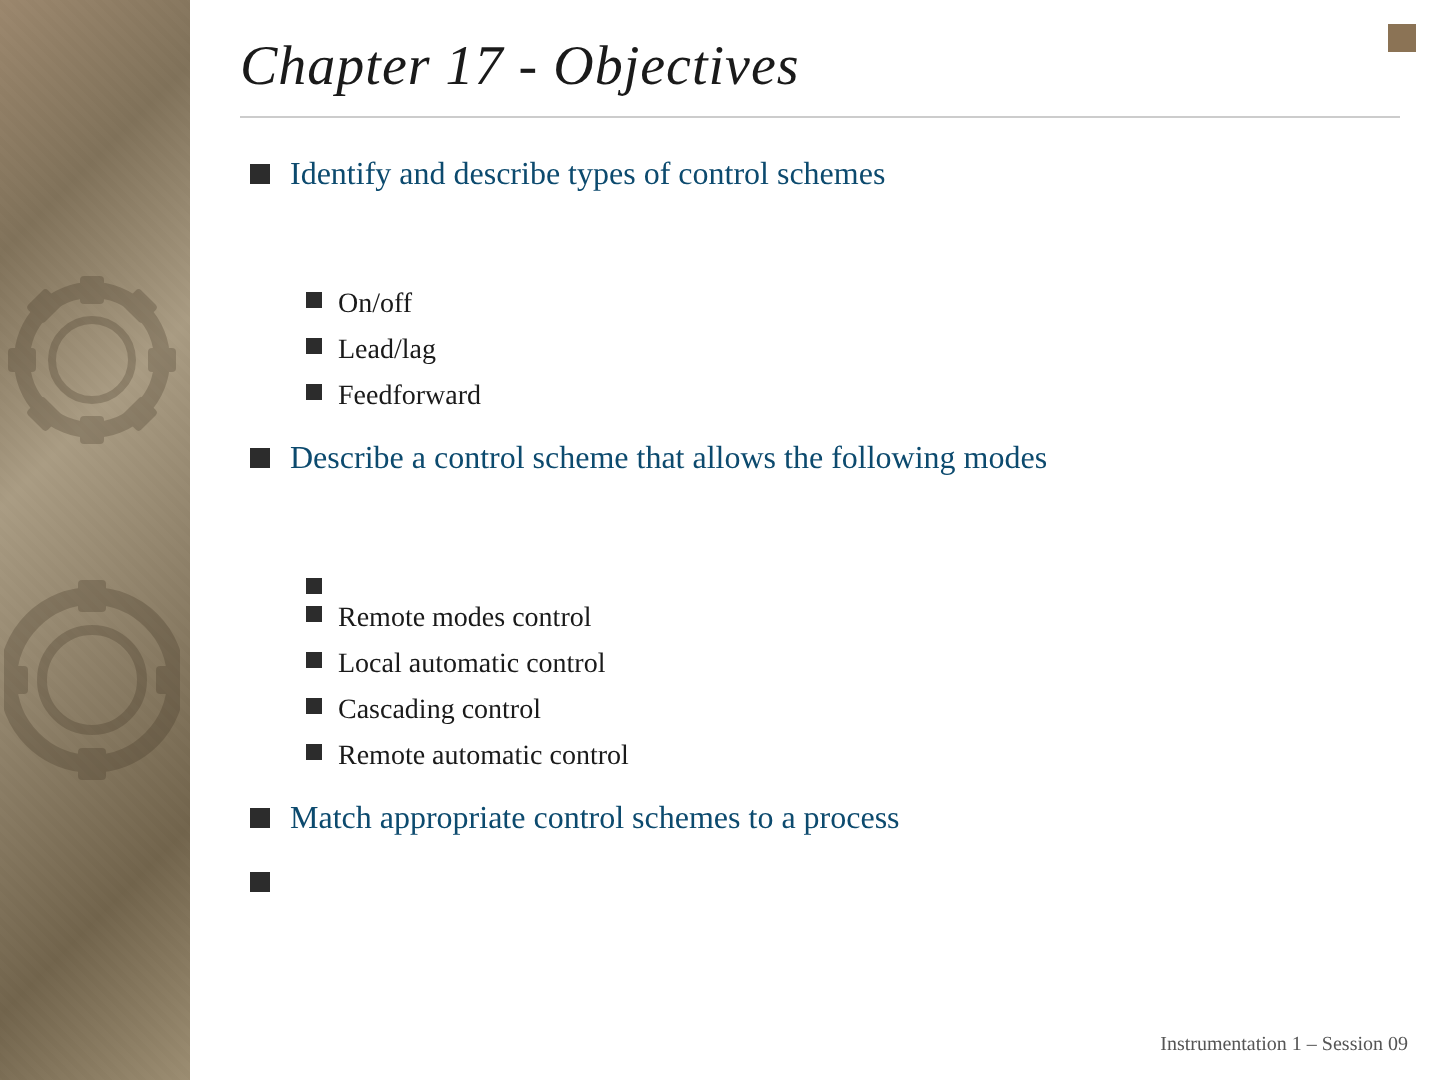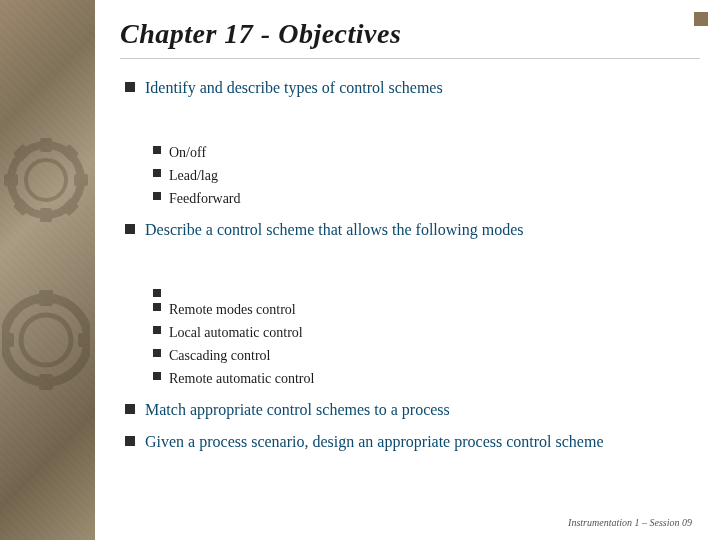--- a/index.html
+++ b/index.html
@@ -65,21 +65,21 @@
       left: 100px;
       top: 0;
       right: 0;
       bottom: 0;
       padding: 18px 20px 10px 20px;
     }
 
     .page-title {
       font-size: 28px;
       font-style: italic;
-      font-weight: bold;
+      font-weight: normal;
       color: #1a1a1a;
       margin-bottom: 18px;
       letter-spacing: 0.5px;
       border-bottom: 1px solid #cccccc;
       padding-bottom: 8px;
     }
 
     .content-area {
       padding: 0 5px;
     }
@@ -143,24 +143,23 @@
 
     .sub-bullet-text {
       font-size: 14px;
       color: #1a1a1a;
       line-height: 1.5;
     }
 
     .footer-text {
       position: absolute;
       bottom: 12px;
-      right: 28px;
+      right: 16px;
       font-size: 10px;
       color: #555555;
-      font-style: italic;
     }
 
     
     .gear-svg {
       position: absolute;
       left: 2px;
       top: 80px;
       opacity: 0.25;
     }
   </style>
@@ -253,20 +252,19 @@
     <div class="bullet-section">
       <div class="main-bullet">
         <span class="bullet-square"></span>
         <span class="main-bullet-text">Match appropriate control schemes to a process</span>
       </div>
     </div>
 
     <div class="bullet-section">
       <div class="main-bullet">
         <span class="bullet-square"></span>
-        <span class="main-bullet-text">Given a process scenario, design an appropriate process control scheme</span>
       </div>
     </div>
 
   </div>
 </div>
 
 <div class="footer-text">Instrumentation 1 – Session 09</div>
 
 </body></html>

